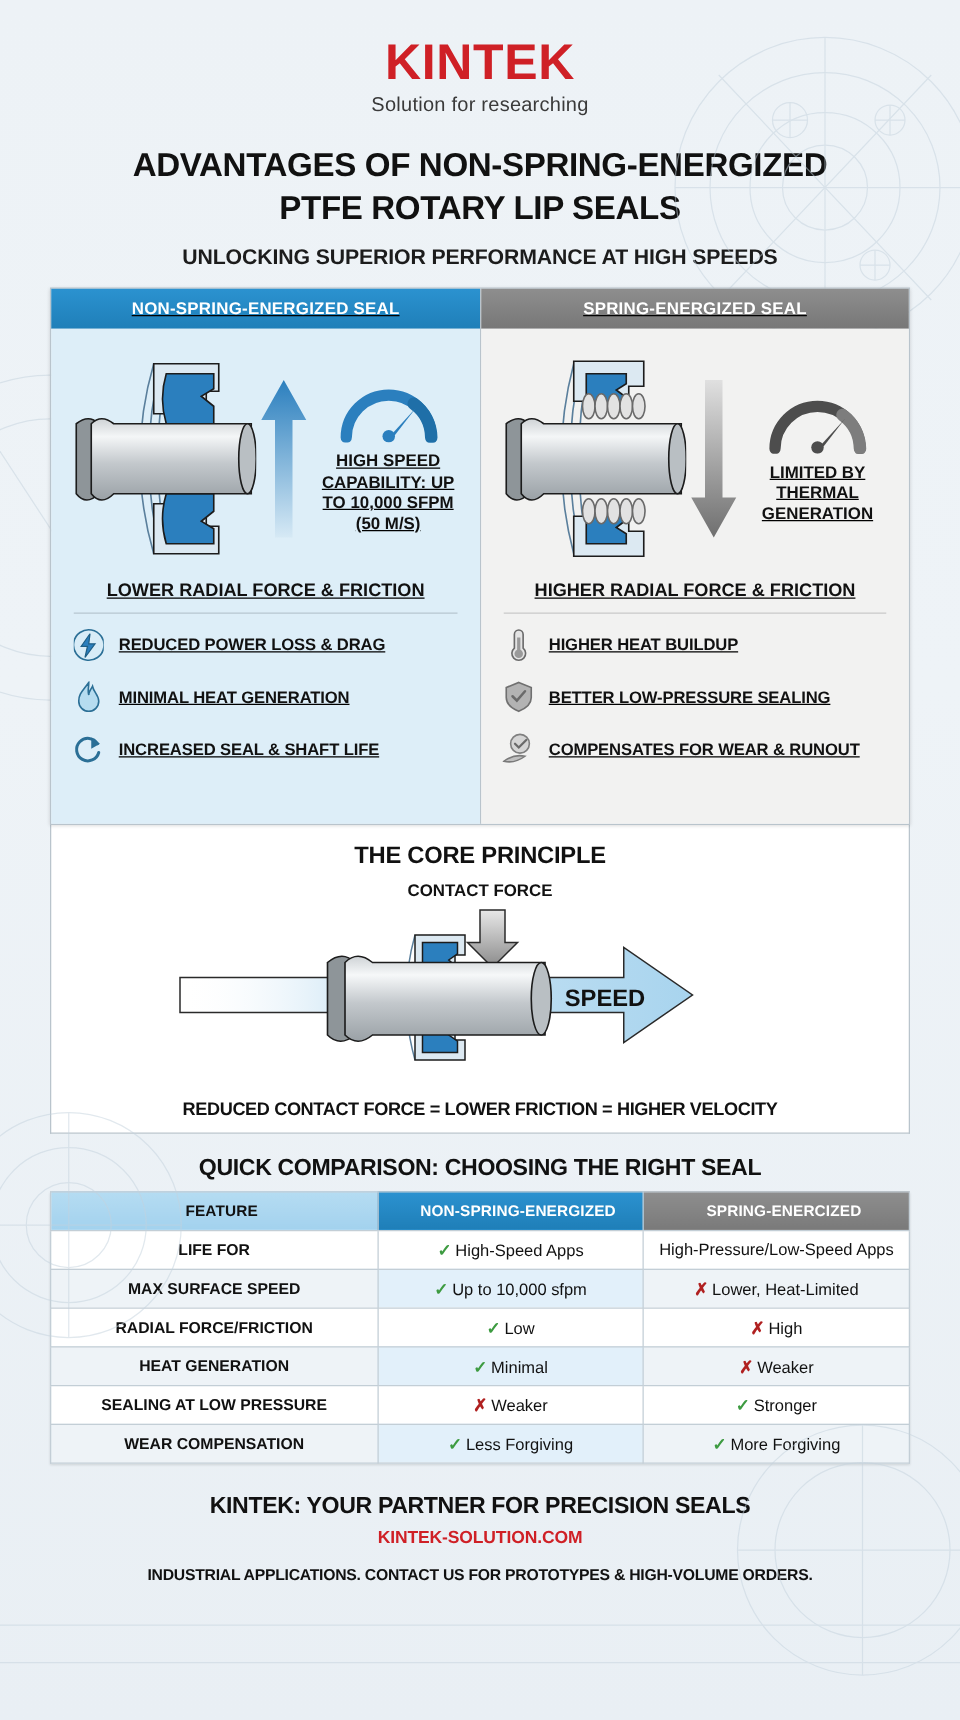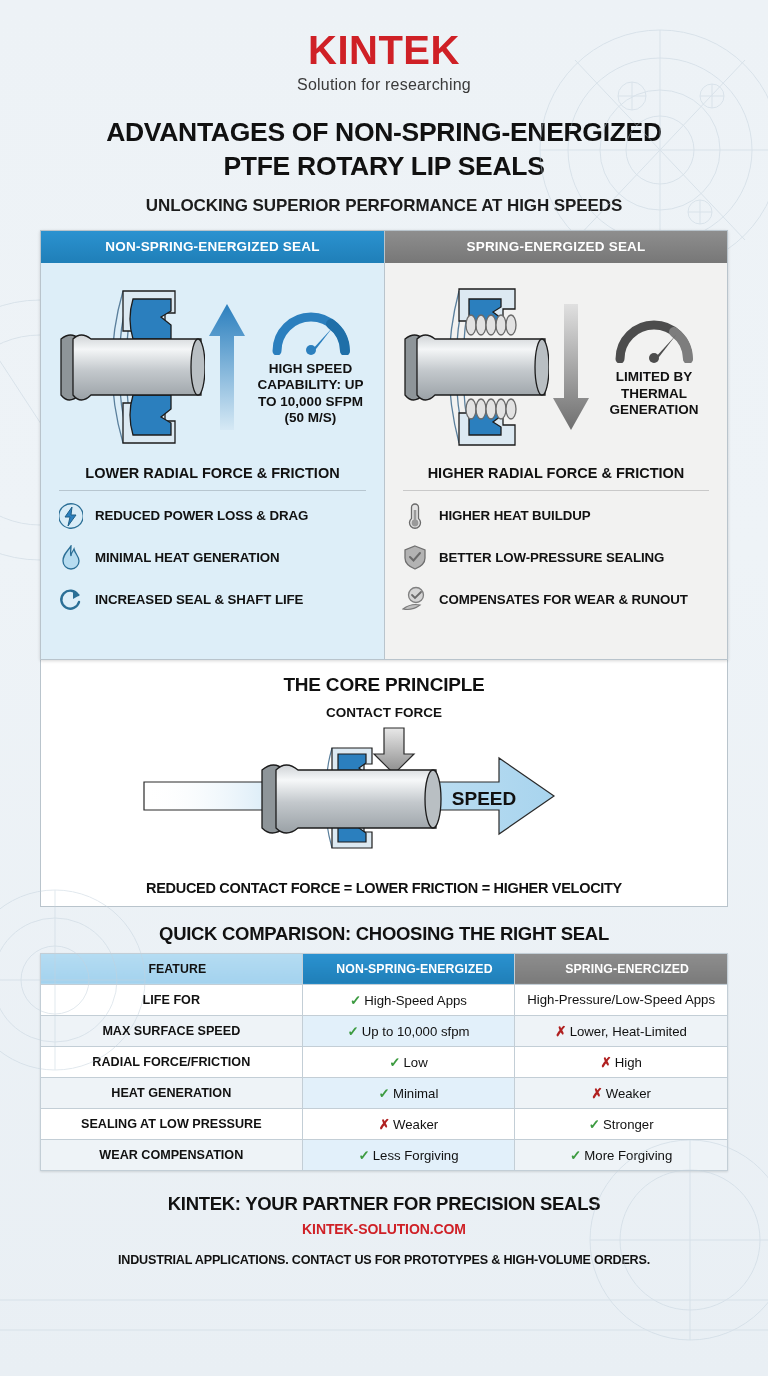--- a/index.html
+++ b/index.html
@@ -42,21 +42,21 @@
   }
 
   
   .panels {
     position: relative;
     margin: 14px 40px 0 40px;
     display: flex;
     border: 1px solid #b9c4cc;
     box-shadow: 0 1px 3px rgba(0,0,0,.16);
   }
-  .panel { width: 50%; position: relative; }
+  .panel { width: 50%; position: relative; text-decoration: underline; }
   .panel-head {
     height: 32px; display: flex; align-items: center; justify-content: center;
     color: #fff; font-size: 13.5px; font-weight: bold; letter-spacing: .2px;
   }
   .panel-head.blue { background: linear-gradient(180deg,#2b92d0,#1f7fb8); }
   .panel-head.grey { background: linear-gradient(180deg,#8e8e8e,#777777); }
   .panel-body { height: 396px; padding: 8px 12px 0; }
   .panel.left .panel-body { background: #ddeef8; }
   .panel.right .panel-body { background: #f2f2f1; }
   .panel.right { border-left: 1px solid #b9c4cc; }

